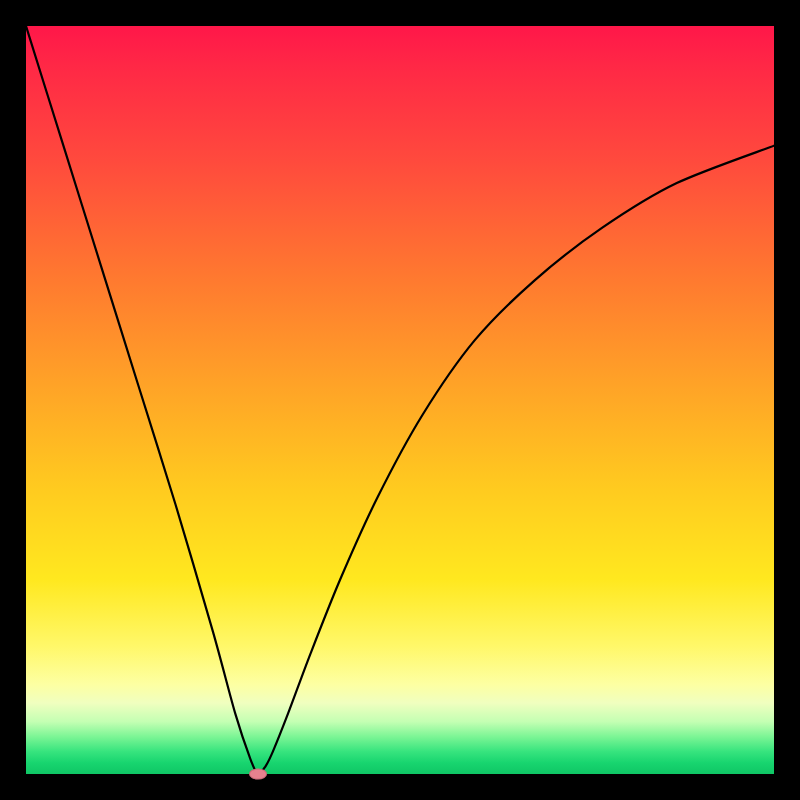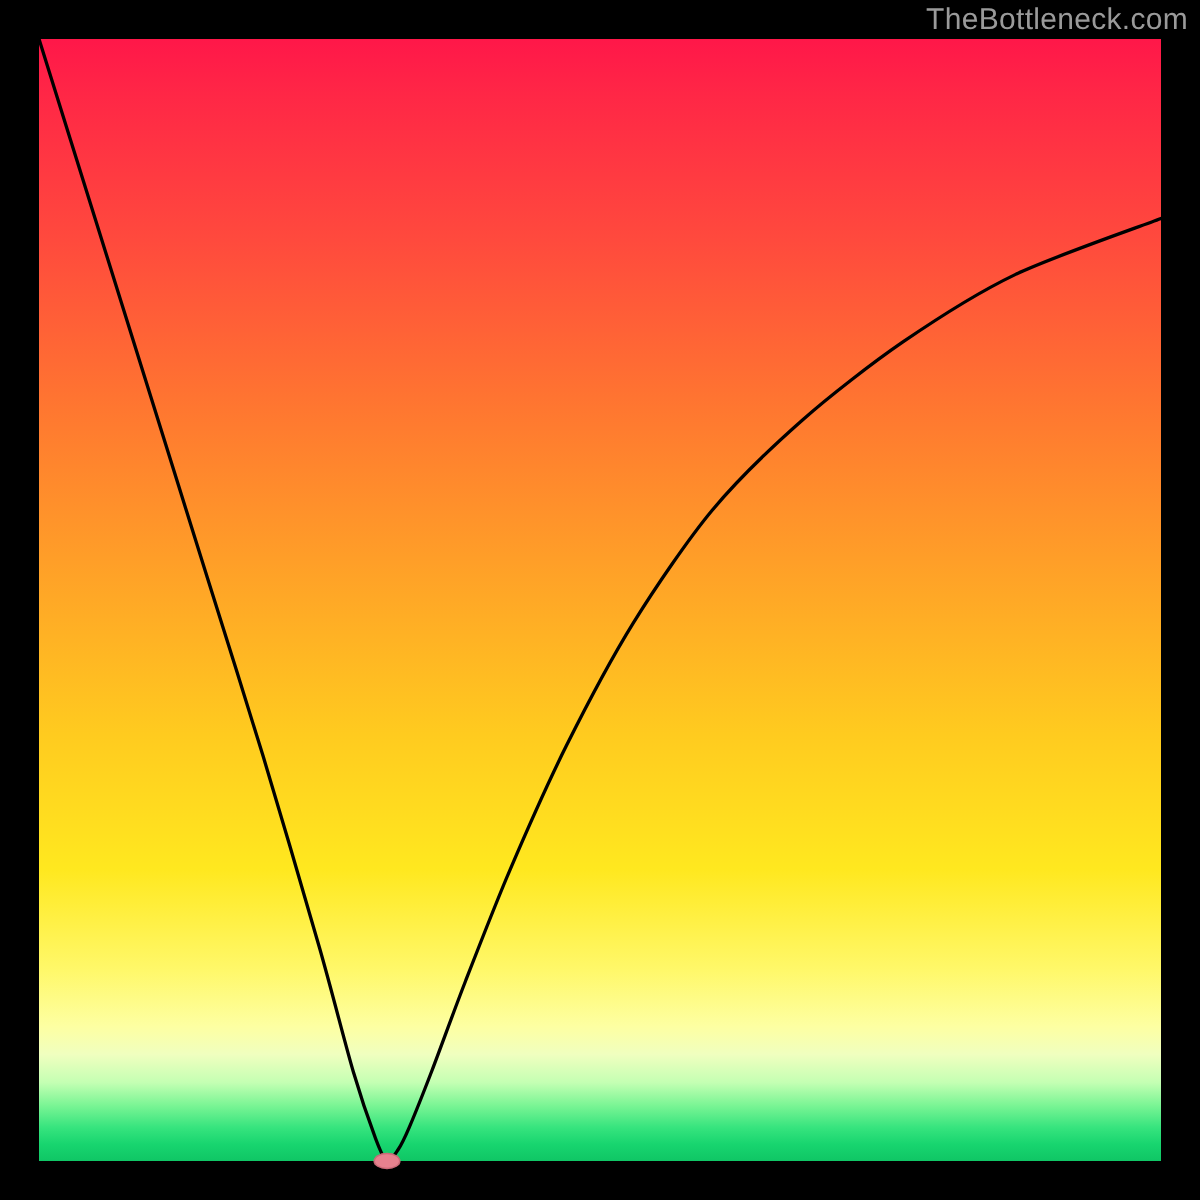--- a/index.html
+++ b/index.html
@@ -75,14 +75,13 @@
 </head>
 <body>
 
 <div class="frame">
   <div class="plot-area">
     <svg class="curve" viewBox="0 0 748 748" preserveAspectRatio="none">
       <path id="curve-path" d="M 0 0 C 5.298333333333333 16.954666666666675 26.803333333333335 85.77066666666674 37.4 119.68000000000006 C 47.99666666666666 153.5893333333334 64.20333333333333 205.45066666666665 74.8 239.35999999999996 C 85.39666666666666 273.2693333333333 101.60333333333334 325.1306666666666 112.2 359.03999999999996 C 122.79666666666667 392.9493333333333 139.00333333333333 443.75100000000003 149.6 478.72 C 160.19666666666666 513.6890000000001 178.52266666666665 576.2093333333333 187 605.88 C 195.47733333333335 635.5506666666666 204.14166666666668 670.1456666666667 209.44000000000003 688.16 C 214.73833333333337 706.1743333333333 221.221 724.5626666666666 224.4 733.04 C 227.579 741.5173333333333 229.76066666666665 746.9403333333333 231.88 748 C 233.99933333333334 749.0596666666667 237.24066666666667 743.699 239.36 740.52 C 241.47933333333336 737.341 243.661 732.9776666666667 246.84 725.56 C 250.019 718.1423333333332 256.50166666666667 701.9356666666666 261.8 688.16 C 267.09833333333336 674.3843333333333 276.82233333333335 647.3939999999999 284.24 628.3199999999999 C 291.65766666666667 609.246 304.623 575.773 314.15999999999997 553.52 C 323.69699999999995 531.2669999999999 339.90366666666665 494.55266666666665 351.56 471.24 C 363.21633333333335 447.92733333333337 382.66433333333333 411.213 396.44 388.96000000000004 C 410.21566666666666 366.70700000000005 432.90500000000003 333.23400000000004 448.8 314.16 C 464.695 295.086 490.6256666666667 270.215 508.64000000000004 254.32 C 526.6543333333334 238.42499999999998 555.8263333333334 215.7356666666667 575.96 201.96000000000004 C 596.0936666666666 188.18433333333337 626.3876666666666 168.73633333333325 650.76 157.07999999999993 C 675.1323333333333 145.4236666666666 734.2243333333333 124.97833333333338 748 119.68000000000006" fill="none" stroke="#000000" stroke-width="2.2" stroke-linecap="round" stroke-linejoin="round"></path>
     </svg>
     <div class="marker" id="min-marker" style="left: 231.88px; top: 748px; background: rgb(230, 129, 142);"></div>
   </div>
-  <div class="watermark">TheBottleneck.com</div>
 </div>
 
 </body></html>

